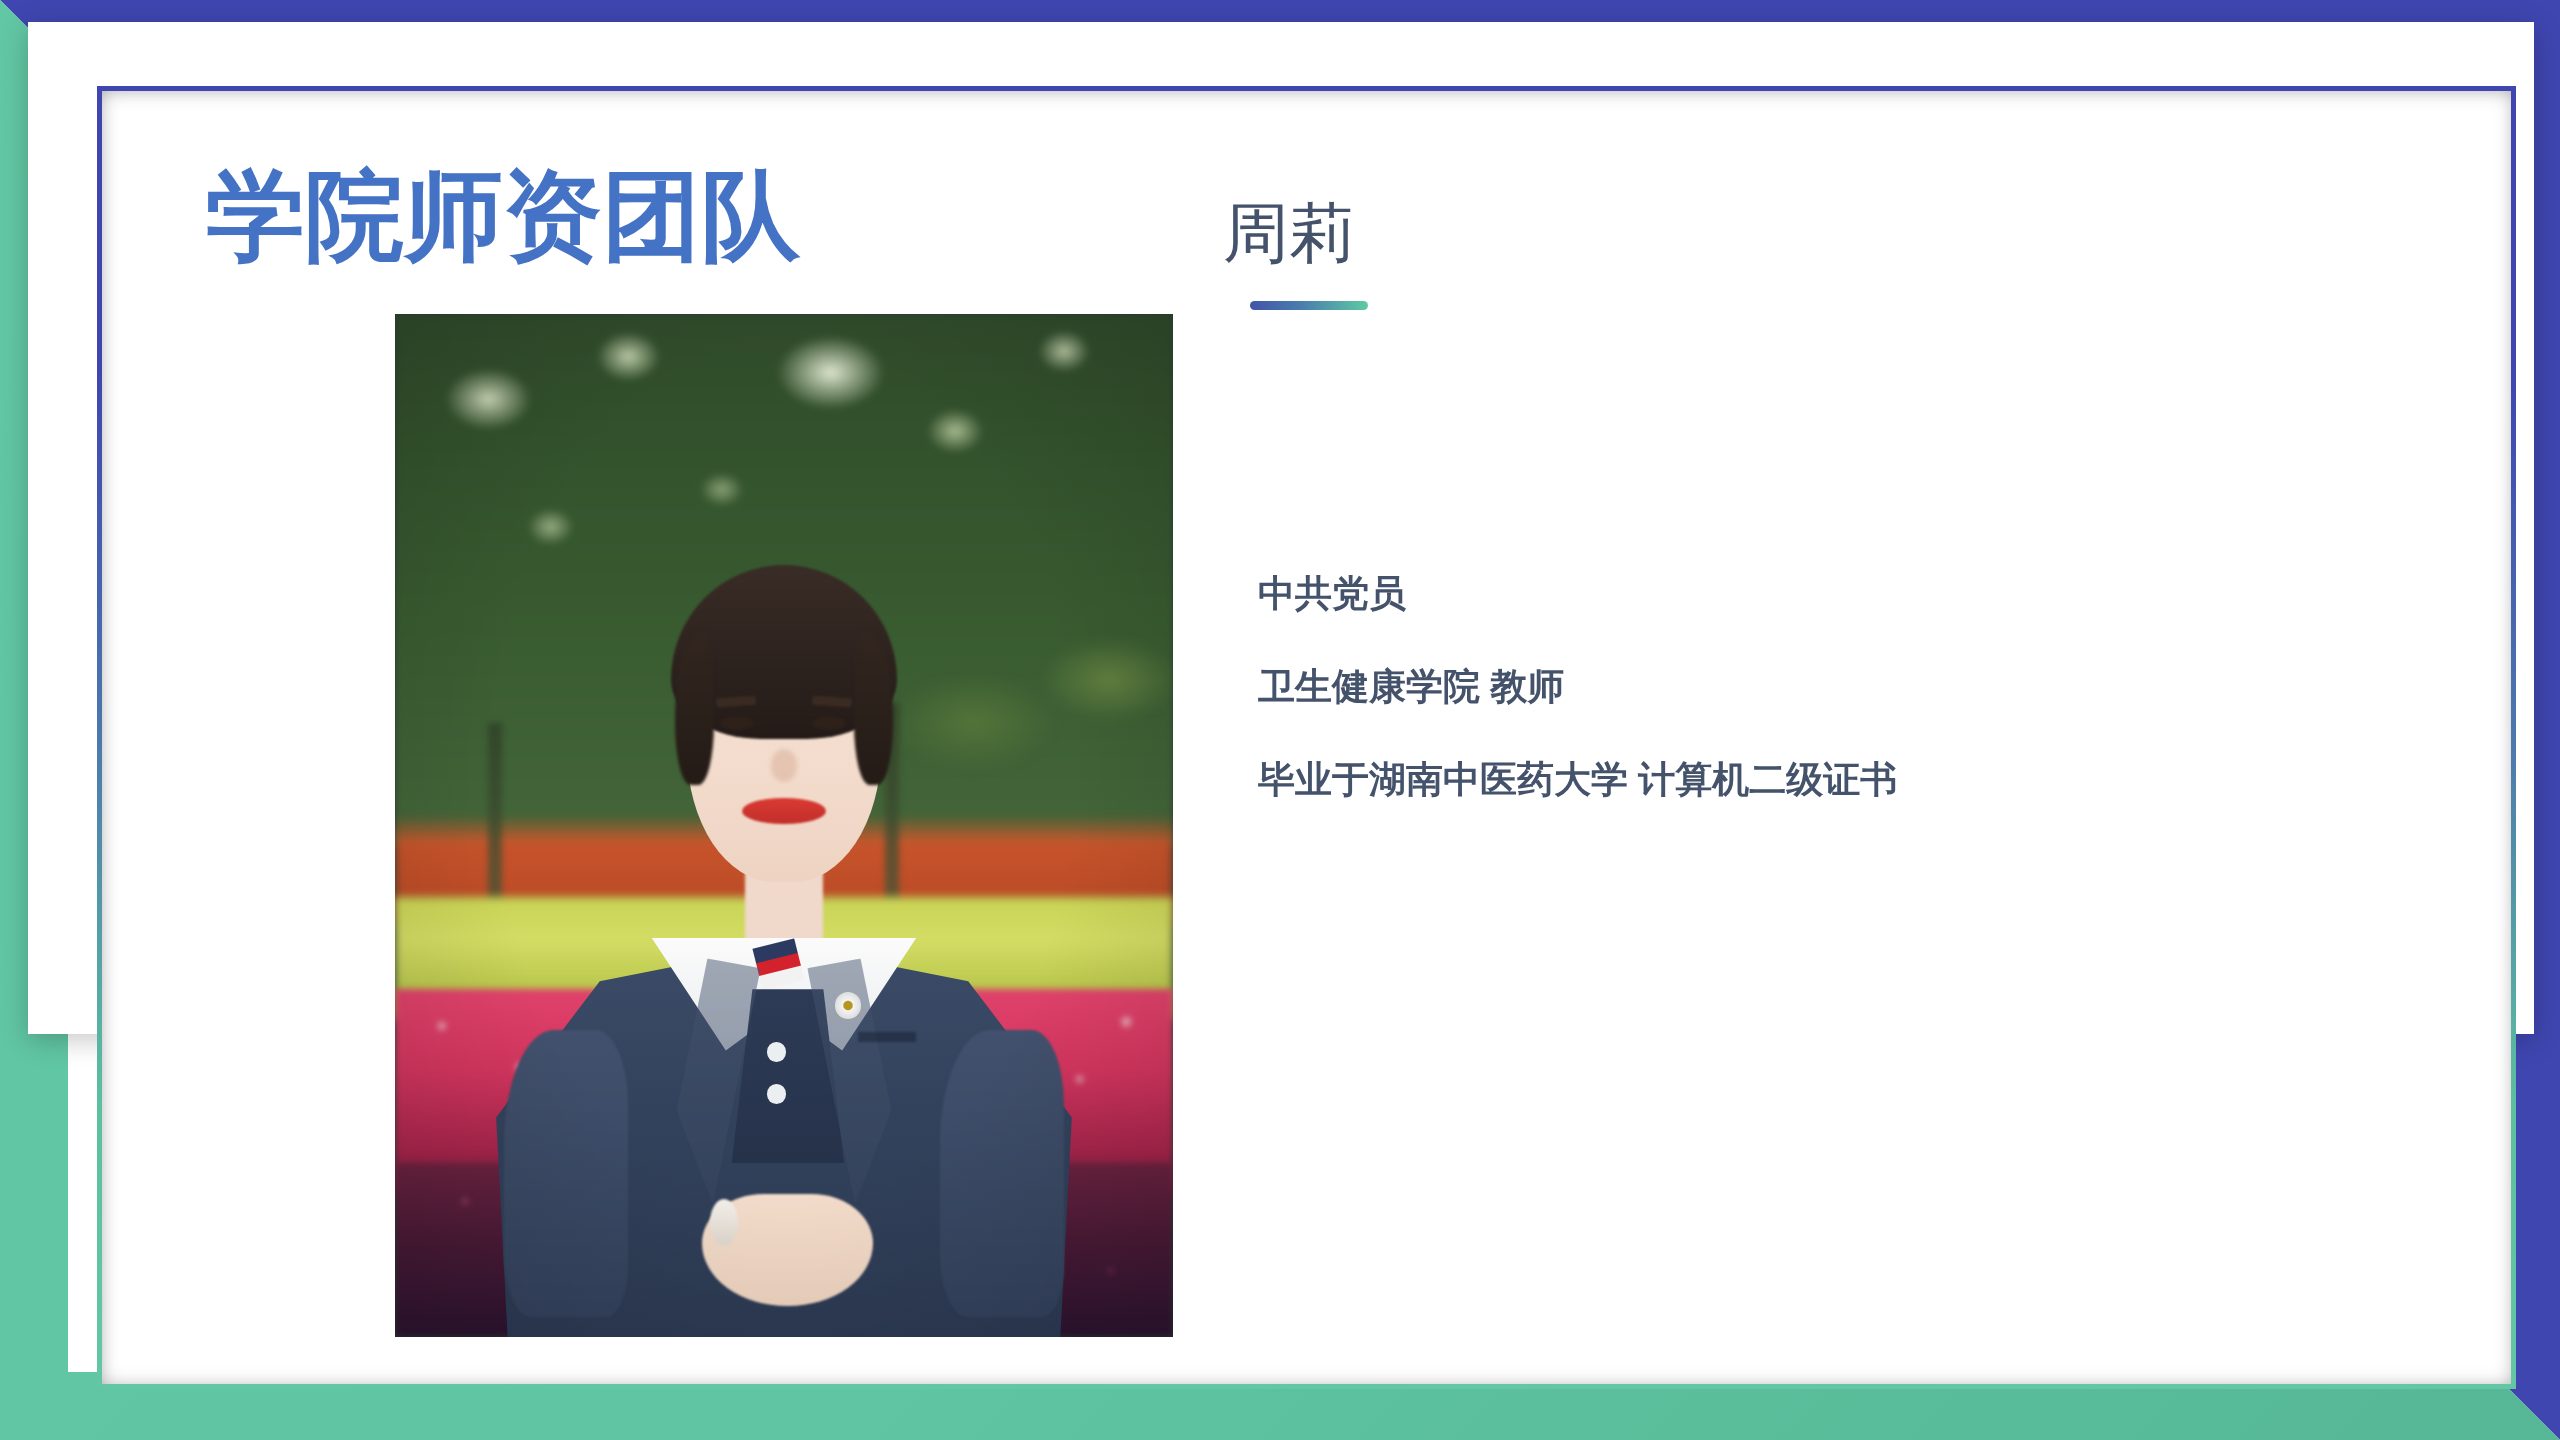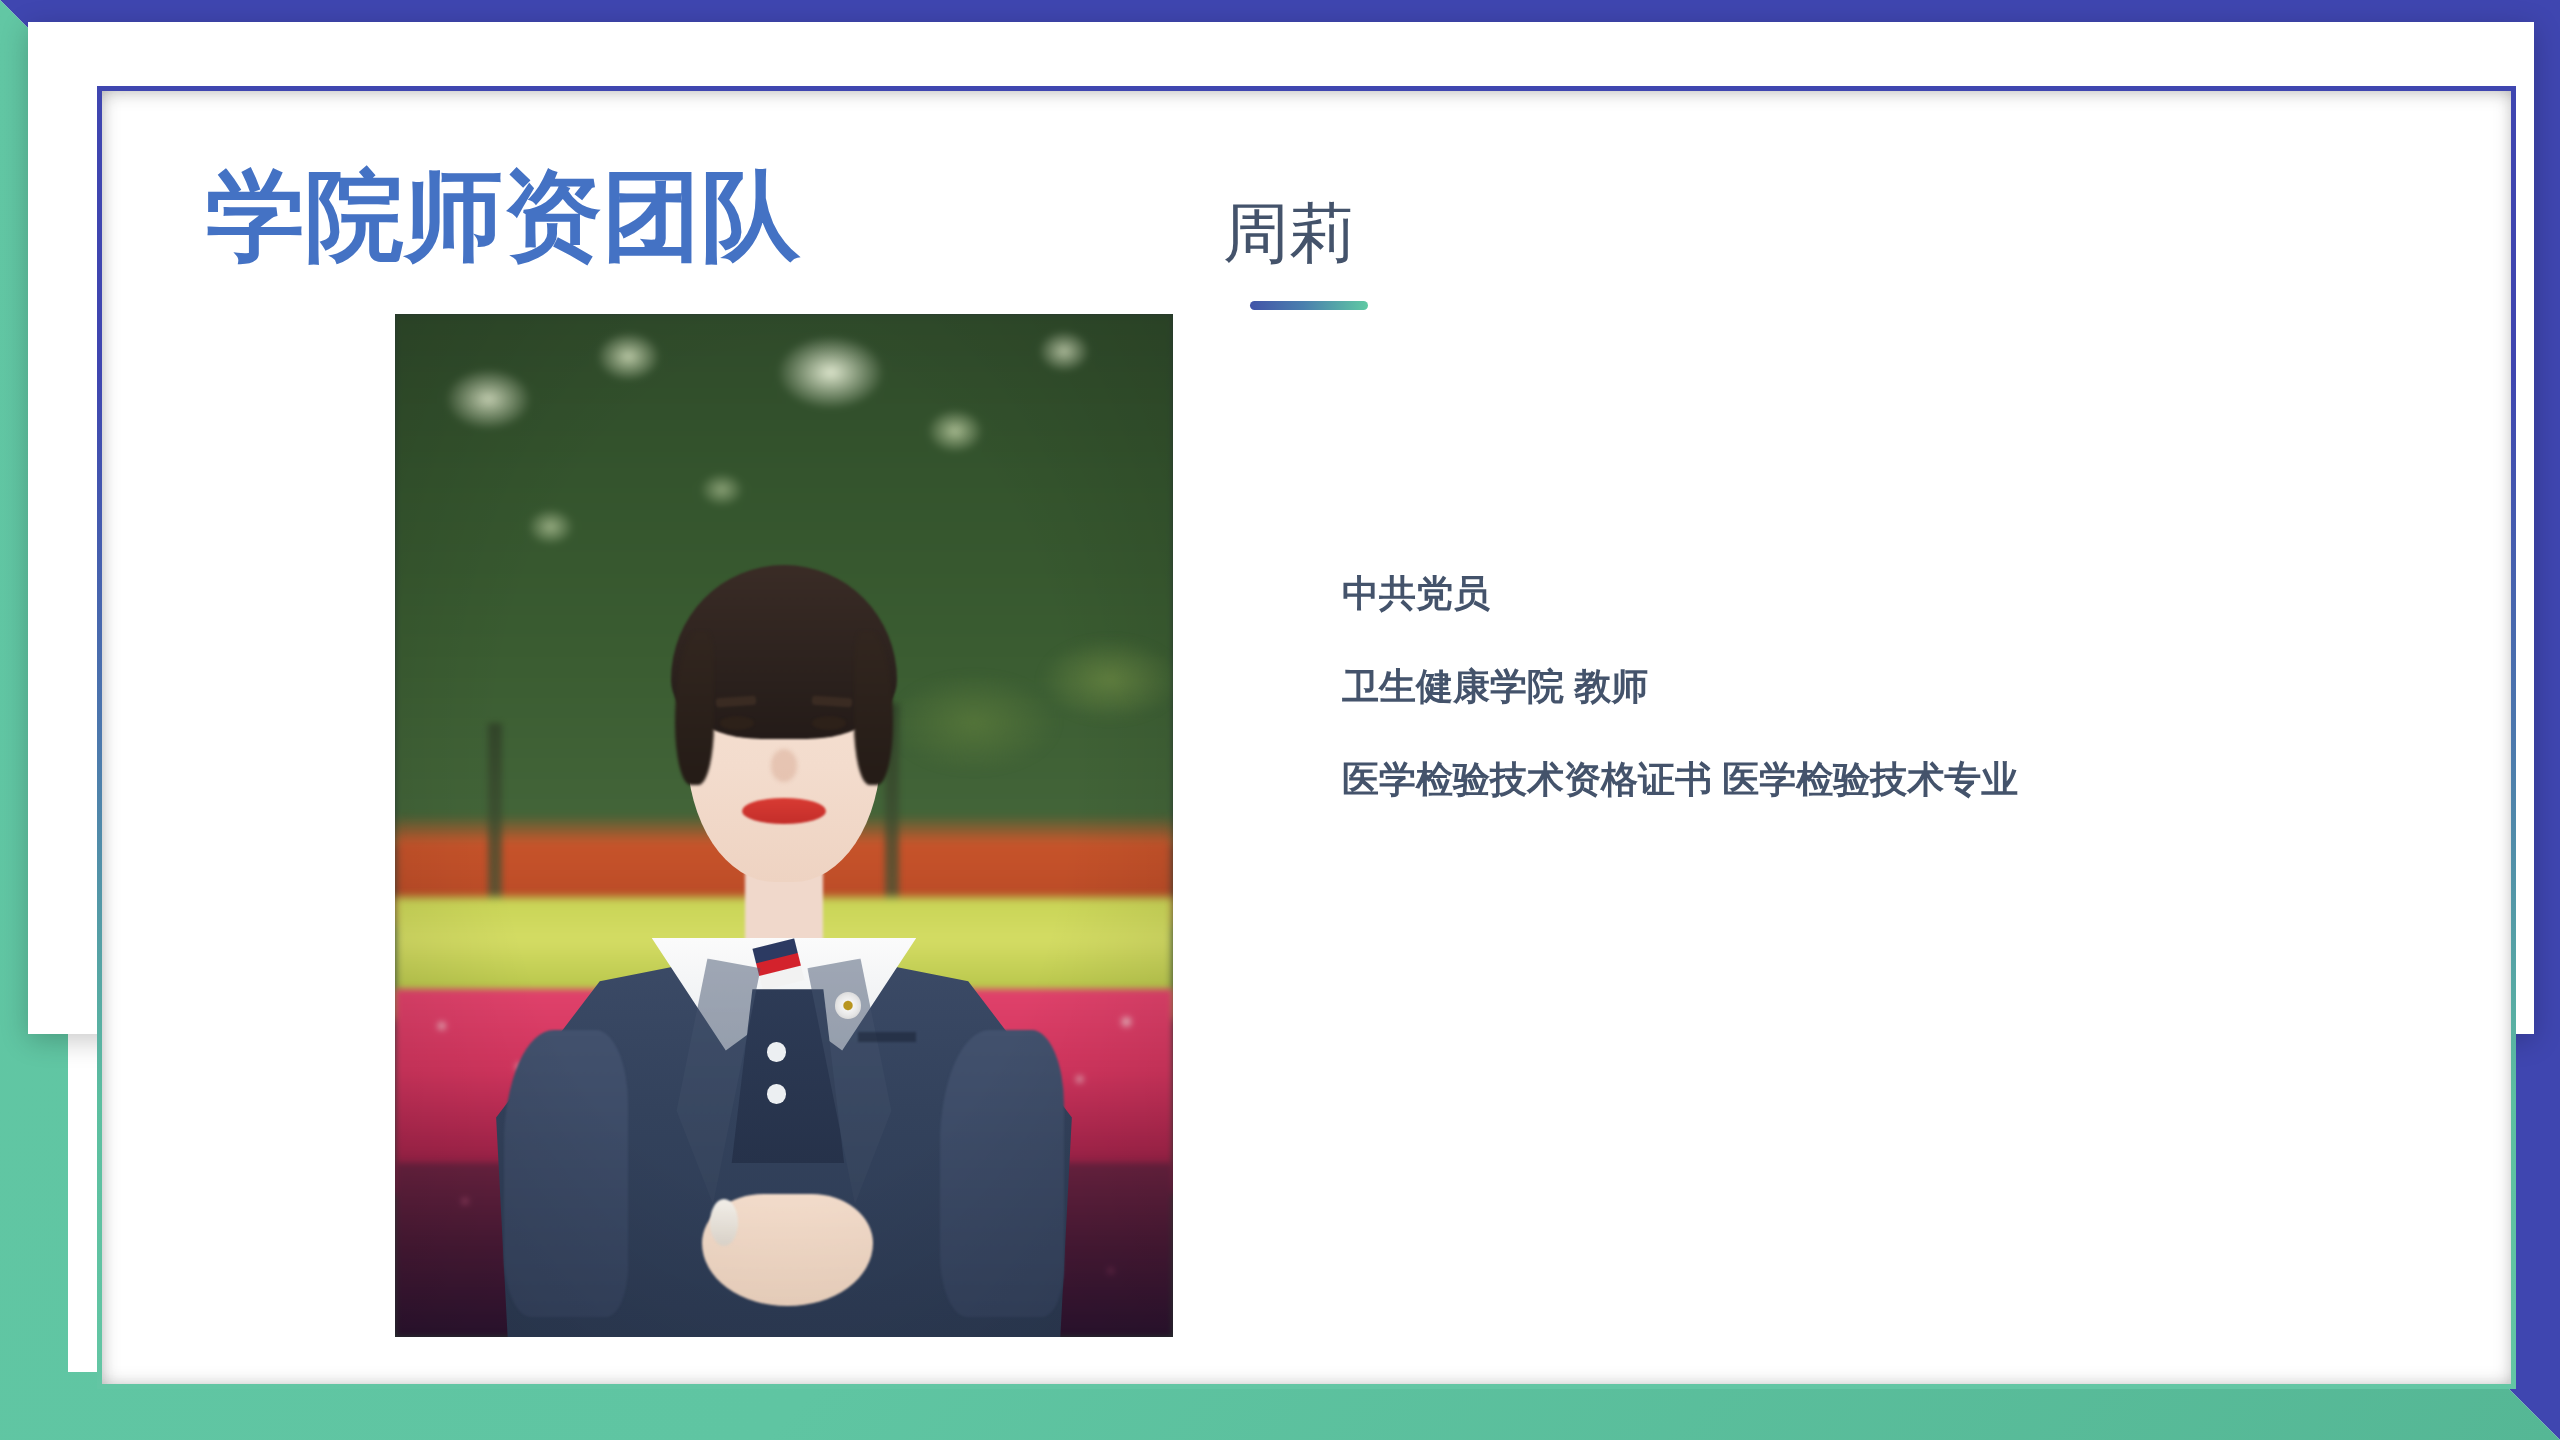--- a/index.html
+++ b/index.html
@@ -332,21 +332,21 @@
     position: absolute;
     left: 1222px;
     top: 279px;
     width: 118px;
     height: 9px;
     border-radius: 5px;
     background: linear-gradient(90deg, #4254a8 0%, #4a7fae 45%, #5fc9a3 100%);
   }
   .bio-list {
     position: absolute;
-    left: 1314px;
+    left: 1230px;
     top: 525px;
     width: 1060px;
   }
   .bio-line {
     font-size: 37px;
     font-weight: bold;
     color: #44536b;
     line-height: 93px;
     white-space: nowrap;
   }
@@ -406,16 +406,16 @@
         <div class="ph-vignette"></div>
       </div>
     </div>
 
     <div class="person-name">周莉</div>
     <div class="name-rule"></div>
 
     <div class="bio-list">
       <div class="bio-line">中共党员</div>
       <div class="bio-line">卫生健康学院  教师</div>
-      <div class="bio-line">医学检验技术资格证书 医学检验技术专业</div>
+      <div class="bio-line">毕业于湖南中医药大学 计算机二级证书</div>
     </div>
   </div>
 </div>
 
 </body></html>

